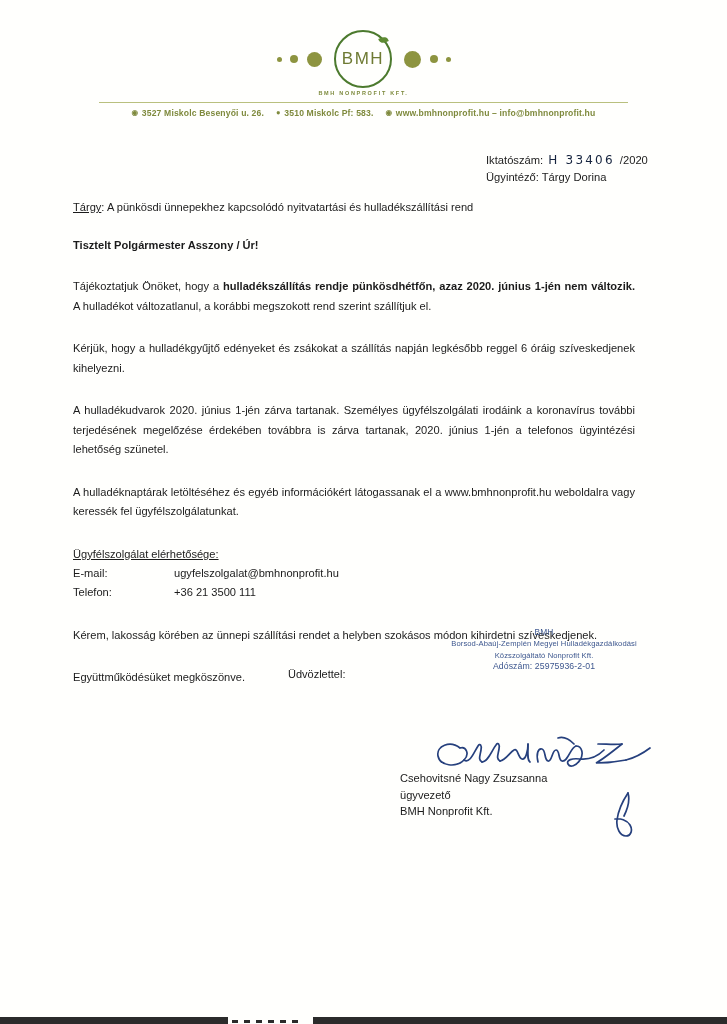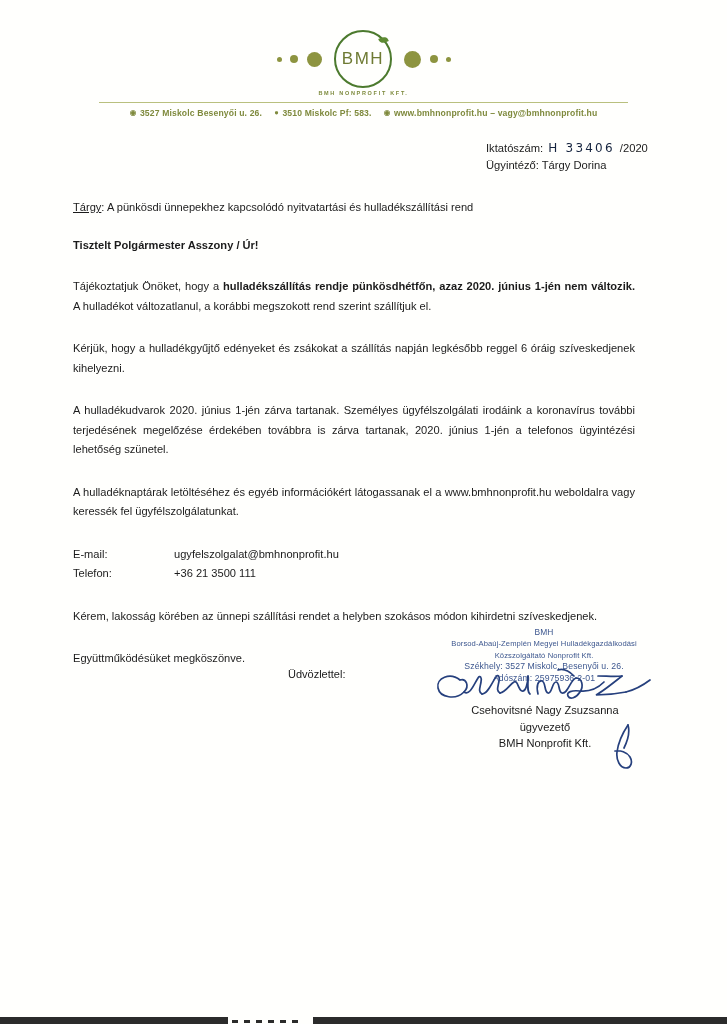--- a/index.html
+++ b/index.html
@@ -102,21 +102,21 @@
   .contact-line .gi {
     font-size: 7.5px;
     vertical-align: 1px;
     margin-right: 1px;
   }
   .contact-sep { display: inline-block; width: 7px; }
 
   
   .meta {
     position: absolute;
-    top: 140px;
+    top: 152px;
     left: 486px;
     font-size: 11.2px;
     color: #1c1c1c;
     line-height: 17px;
   }
   .hand {
     font-family: "DejaVu Sans", sans-serif;
     color: #16243f;
     font-size: 12px;
     letter-spacing: 2.2px;
@@ -178,24 +178,24 @@
   
   .closing {
     position: absolute;
     top: 668px;
     left: 288px;
     font-size: 11px;
     color: #1b1b1b;
   }
   .sign-block {
     position: absolute;
-    top: 668px;
+    top: 736px;
     left: 400px;
     width: 290px;
-    text-align: center;
+    text-align: left;
   }
   .sig-svg { display: block; margin: 0 auto -6px auto; }
   .sign-name {
     font-size: 11.1px;
     color: #1b1b1b;
     line-height: 16.5px;
   }
   .sign-role, .sign-org {
     font-size: 11.1px;
     color: #1b1b1b;
@@ -262,21 +262,21 @@
     <div class="contact-line">
       <span class="gi">◉</span>
       <span>3527 Miskolc Besenyői u. 26.</span>
       <span class="contact-sep"></span>
       <span class="gi">●</span>
       <span>3510 Miskolc Pf: 583.</span>
       <span class="contact-sep"></span>
       <span class="gi">◉</span>
       <span>www.bmhnonprofit.hu</span>
       <span>–</span>
-      <span>vagy@bmhnonprofit.hu</span>
+      <span>info@bmhnonprofit.hu</span>
     </div>
   </div>
 
   <div class="meta">
     <div>
       <span>Iktatószám:</span>
       <span class="hand">H 33406</span>
       <span>/2020</span>
     </div>
     <div>
@@ -295,41 +295,41 @@
 
     <p class="para"><span>Tájékoztatjuk Önöket, hogy a </span><b>hulladékszállítás rendje pünkösdhétfőn, azaz 2020. június 1-jén nem változik.</b><span> A hulladékot változatlanul, a korábbi megszokott rend szerint szállítjuk el.</span></p>
 
     <p class="para">Kérjük, hogy a hulladékgyűjtő edényeket és zsákokat a szállítás napján legkésőbb reggel 6 óráig szíveskedjenek kihelyezni.</p>
 
     <p class="para">A hulladékudvarok 2020. június 1-jén zárva tartanak. Személyes ügyfélszolgálati irodáink a koronavírus további terjedésének megelőzése érdekében továbbra is zárva tartanak, 2020. június 1-jén a telefonos ügyintézési lehetőség szünetel.</p>
 
     <p class="para">A hulladéknaptárak letöltéséhez és egyéb információkért látogassanak el a www.bmhnonprofit.hu weboldalra vagy keressék fel ügyfélszolgálatunkat.</p>
 
     <div class="contact-block">
+      <div class="cb-title">Ügyfélszolgálat elérhetősége:</div>
       <div class="cb-row">
         <span class="cb-label">E-mail:</span>
         <span>ugyfelszolgalat@bmhnonprofit.hu</span>
       </div>
       <div class="cb-row">
         <span class="cb-label">Telefon:</span>
         <span>+36 21 3500 111</span>
       </div>
     </div>
 
     <p class="para">Kérem, lakosság körében az ünnepi szállítási rendet a helyben szokásos módon kihirdetni szíveskedjenek.</p>
 
     <p class="para">Együttműködésüket megköszönve.</p>
 
   </div>
 
   <div class="stamp">
     <div class="s1">BMH</div>
     <div>Borsod-Abaúj-Zemplén Megyei Hulladékgazdálkodási</div>
     <div>Közszolgáltató Nonprofit Kft.</div>
-    <div class="s3">Székhely: 3527 Miskolc, Besenyői u. 26.</div>
     <div class="s3">Adószám: 25975936-2-01</div>
   </div>
 
   <div class="closing">Üdvözlettel:</div>
 
   <div class="sign-block">
     <svg class="sig-svg" width="230" height="40" viewBox="0 0 230 40">
       <g fill="none" stroke="#26407d" stroke-width="1.7" stroke-linecap="round">
         <path d="M30 12 C20 4, 6 10, 8 20 C10 30, 26 32, 34 24 C40 18, 36 10, 30 12"></path>
         <path d="M34 24 C40 28, 44 16, 48 10 C50 7, 52 9, 51 14 C50 20, 48 24, 52 26"></path>

